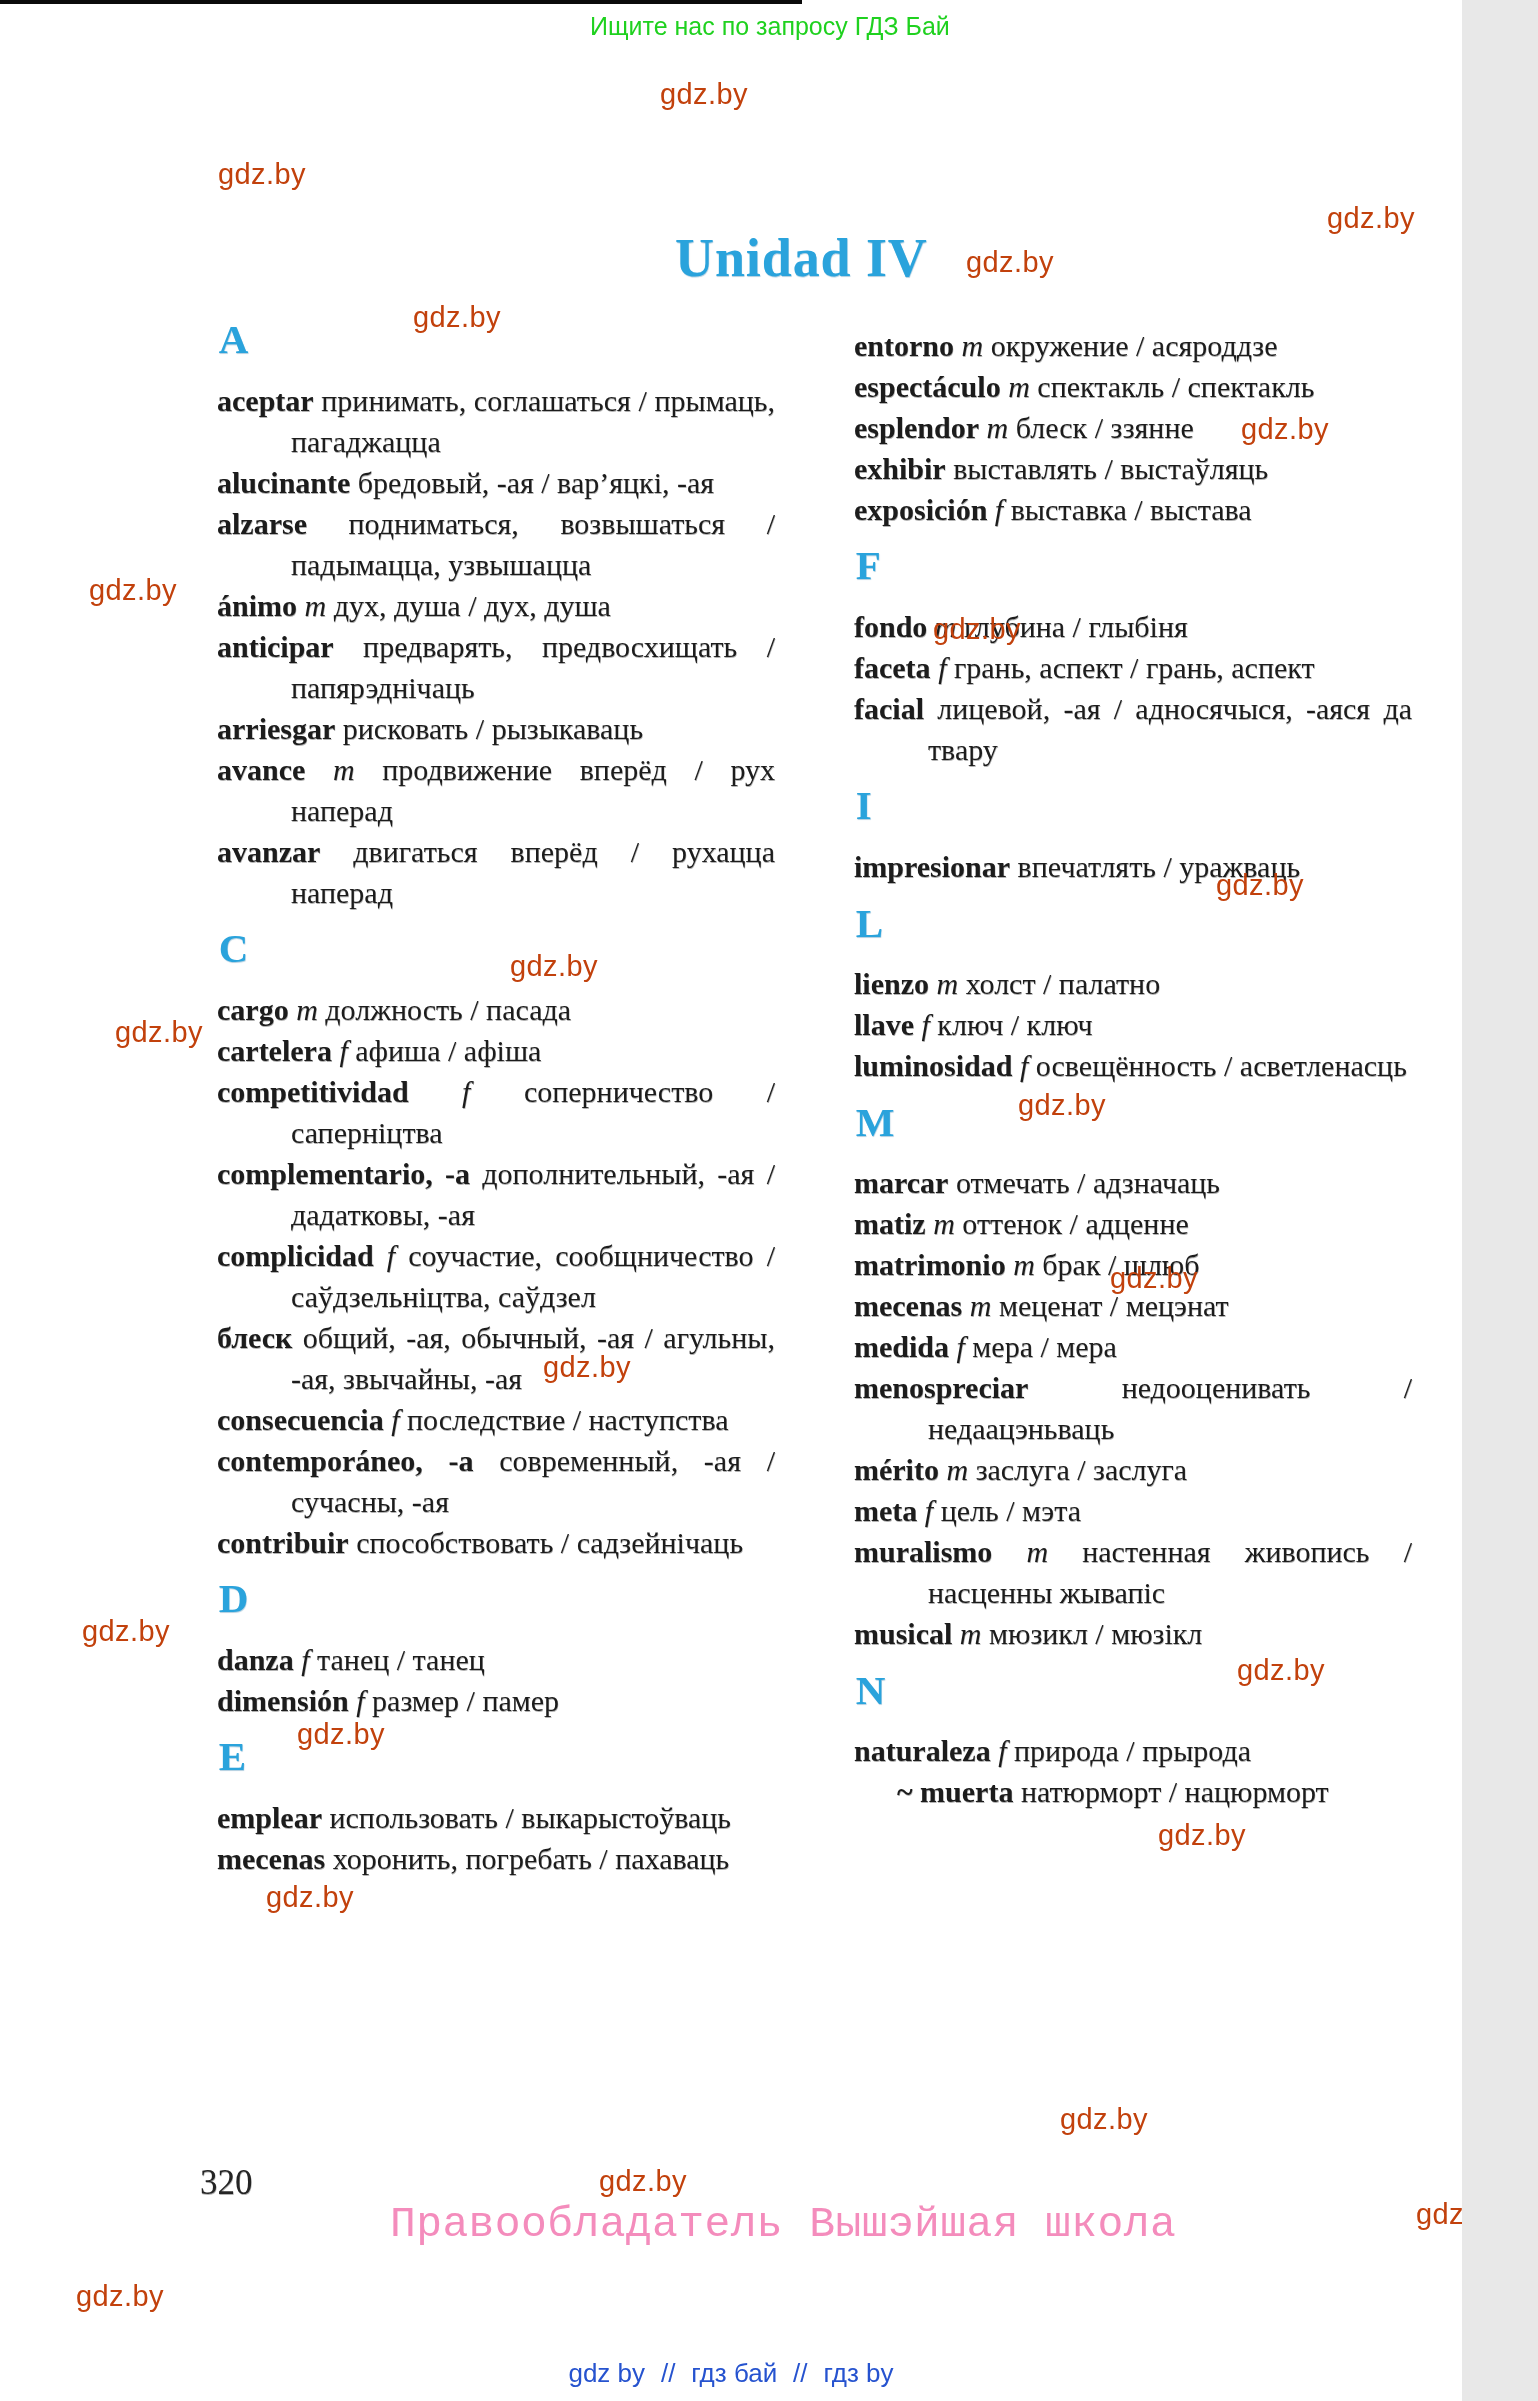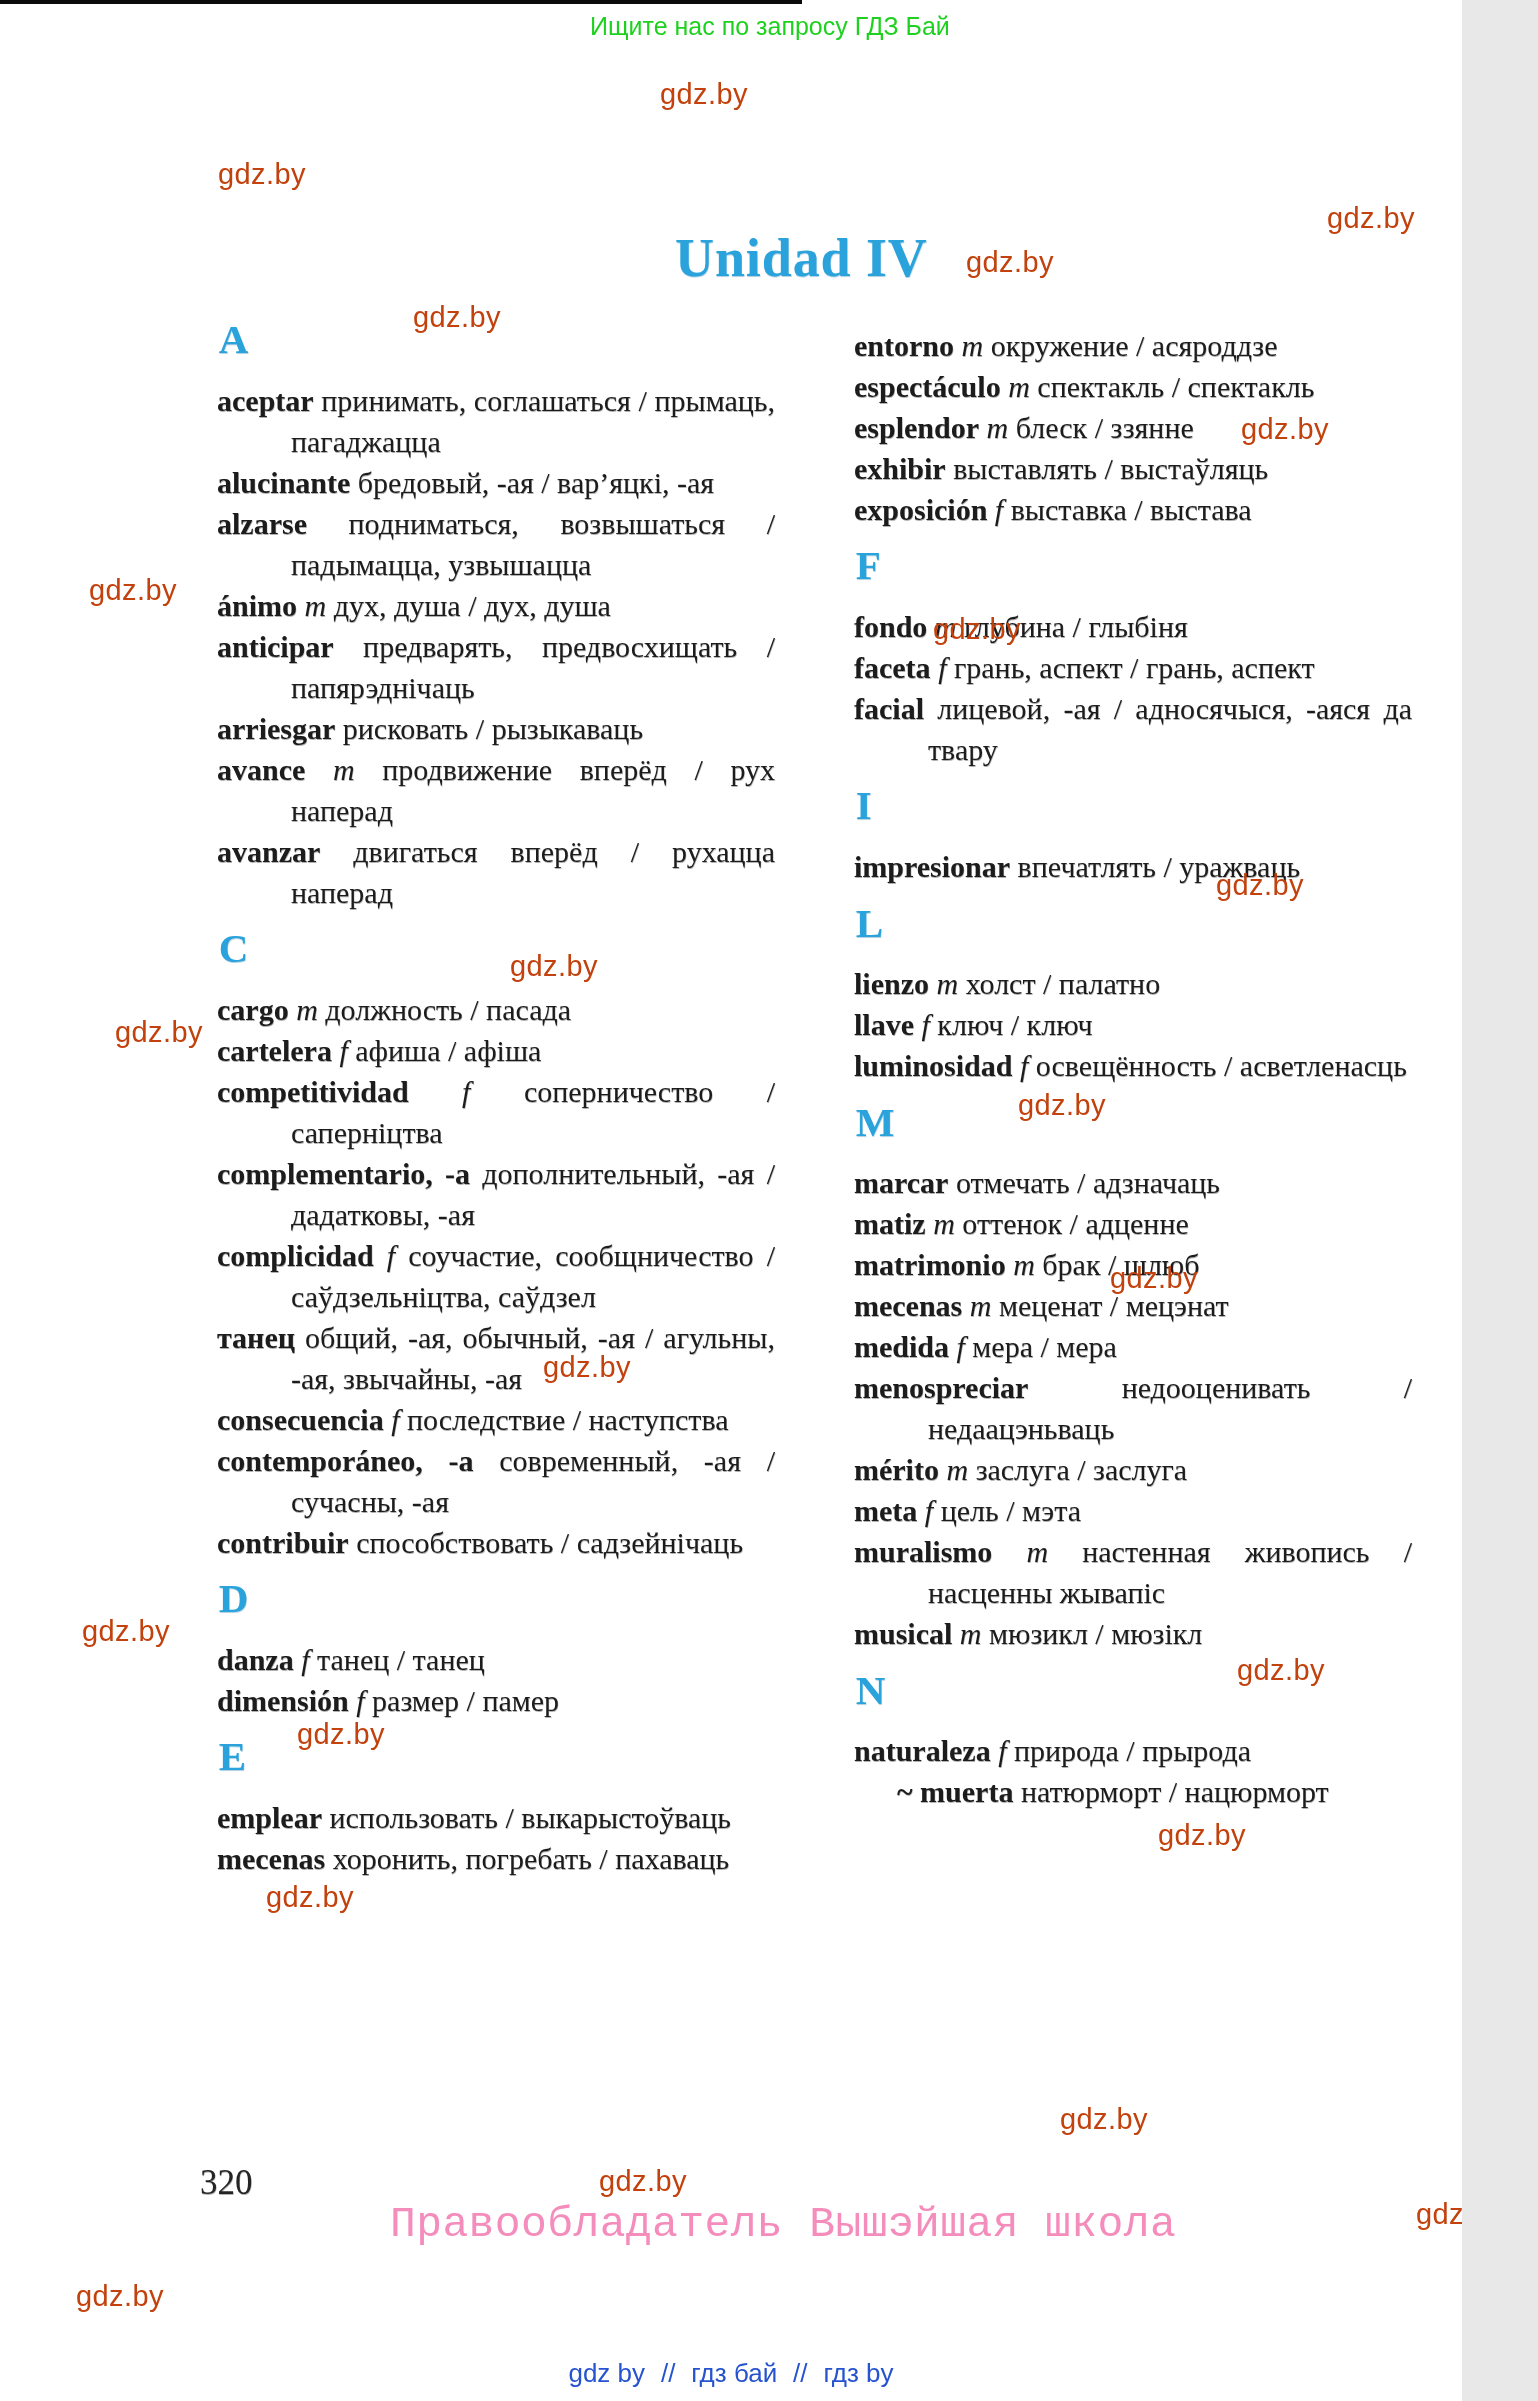--- a/index.html
+++ b/index.html
@@ -96,21 +96,21 @@
       <div class="entry"><span class="hw">anticipar</span><span> предварять, предвосхищать / папярэднічаць</span></div>
       <div class="entry"><span class="hw">arriesgar</span><span> рисковать / рызыкаваць</span></div>
       <div class="entry"><span class="hw">avance</span><span class="g"> m</span><span> продвижение вперёд / рух наперад</span></div>
       <div class="entry"><span class="hw">avanzar</span><span> двигаться вперёд / рухацца наперад</span></div>
       <div class="letter">C</div>
       <div class="entry"><span class="hw">cargo</span><span class="g"> m</span><span> должность / пасада</span></div>
       <div class="entry"><span class="hw">cartelera</span><span class="g"> f</span><span> афиша / афіша</span></div>
       <div class="entry"><span class="hw">competitividad</span><span class="g"> f</span><span> соперничество / саперніцтва</span></div>
       <div class="entry"><span class="hw">complementario, -a</span><span> дополнительный, -ая / дадатковы, -ая</span></div>
       <div class="entry"><span class="hw">complicidad</span><span class="g"> f</span><span> соучастие, сообщничество / саўдзельніцтва, саўдзел</span></div>
-      <div class="entry"><span class="hw">танец</span><span> общий, -ая, обычный, -ая / агульны, -ая, звычайны, -ая</span></div>
+      <div class="entry"><span class="hw">блеск</span><span> общий, -ая, обычный, -ая / агульны, -ая, звычайны, -ая</span></div>
       <div class="entry"><span class="hw">consecuencia</span><span class="g"> f</span><span> последствие / наступства</span></div>
       <div class="entry"><span class="hw">contemporáneo, -a</span><span> современный, -ая / сучасны, -ая</span></div>
       <div class="entry"><span class="hw">contribuir</span><span> способствовать / садзейнічаць</span></div>
       <div class="letter">D</div>
       <div class="entry"><span class="hw">danza</span><span class="g"> f</span><span> танец / танец</span></div>
       <div class="entry"><span class="hw">dimensión</span><span class="g"> f</span><span> размер / памер</span></div>
       <div class="letter">E</div>
       <div class="entry"><span class="hw">emplear</span><span> использовать / выкарыстоўваць</span></div>
       <div class="entry"><span class="hw">mecenas</span><span> хоронить, погребать / пахаваць</span></div>
     </div>

